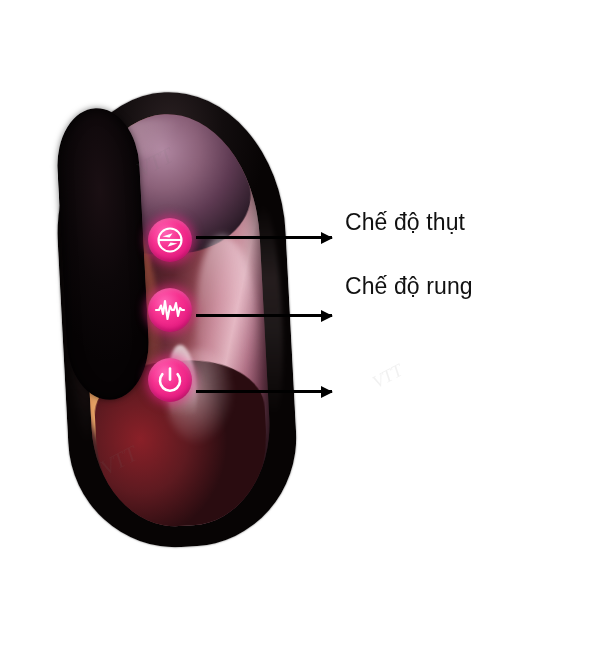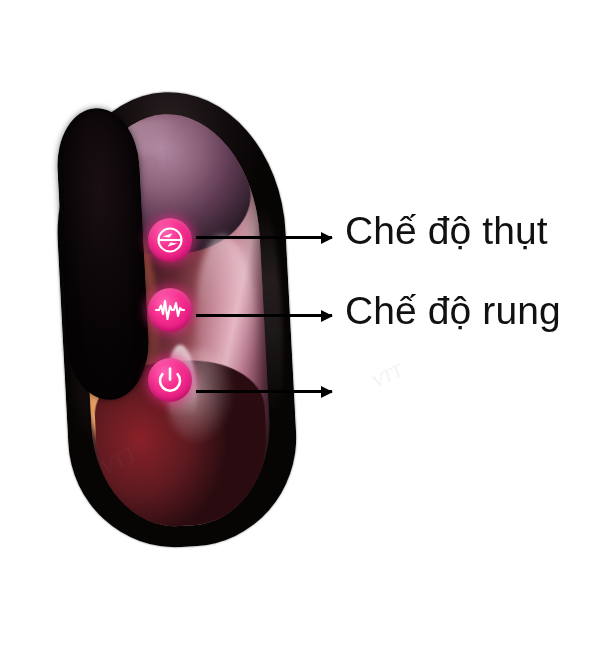--- a/index.html
+++ b/index.html
@@ -238,29 +238,29 @@
   }
   .arrow-1 { left: 196px; top: 236px; width: 136px; }
   .arrow-2 { left: 196px; top: 314px; width: 136px; }
   .arrow-3 { left: 196px; top: 390px; width: 136px; }
 
   
   .label {
     position: absolute;
     color: #111111;
     font-family: "Liberation Sans", sans-serif;
-    font-size: 39px;
+    font-size: 23px;
     font-weight: 400;
     line-height: 1.15;
     white-space: nowrap;
     letter-spacing: 0.1px;
     z-index: 6;
   }
   .label-1 { left: 345px; top: 209px; }
-  .label-2 { left: 345px; top: 289px; text-align: right; }
+  .label-2 { left: 345px; top: 273px; text-align: right; }
   .label-3 { left: 345px; top: 362px; }
 
   
   .watermark {
     position: absolute;
     color: rgba(120,120,120,0.10);
     font-size: 22px;
     font-family: "Liberation Serif", serif;
     font-style: italic;
     pointer-events: none;

